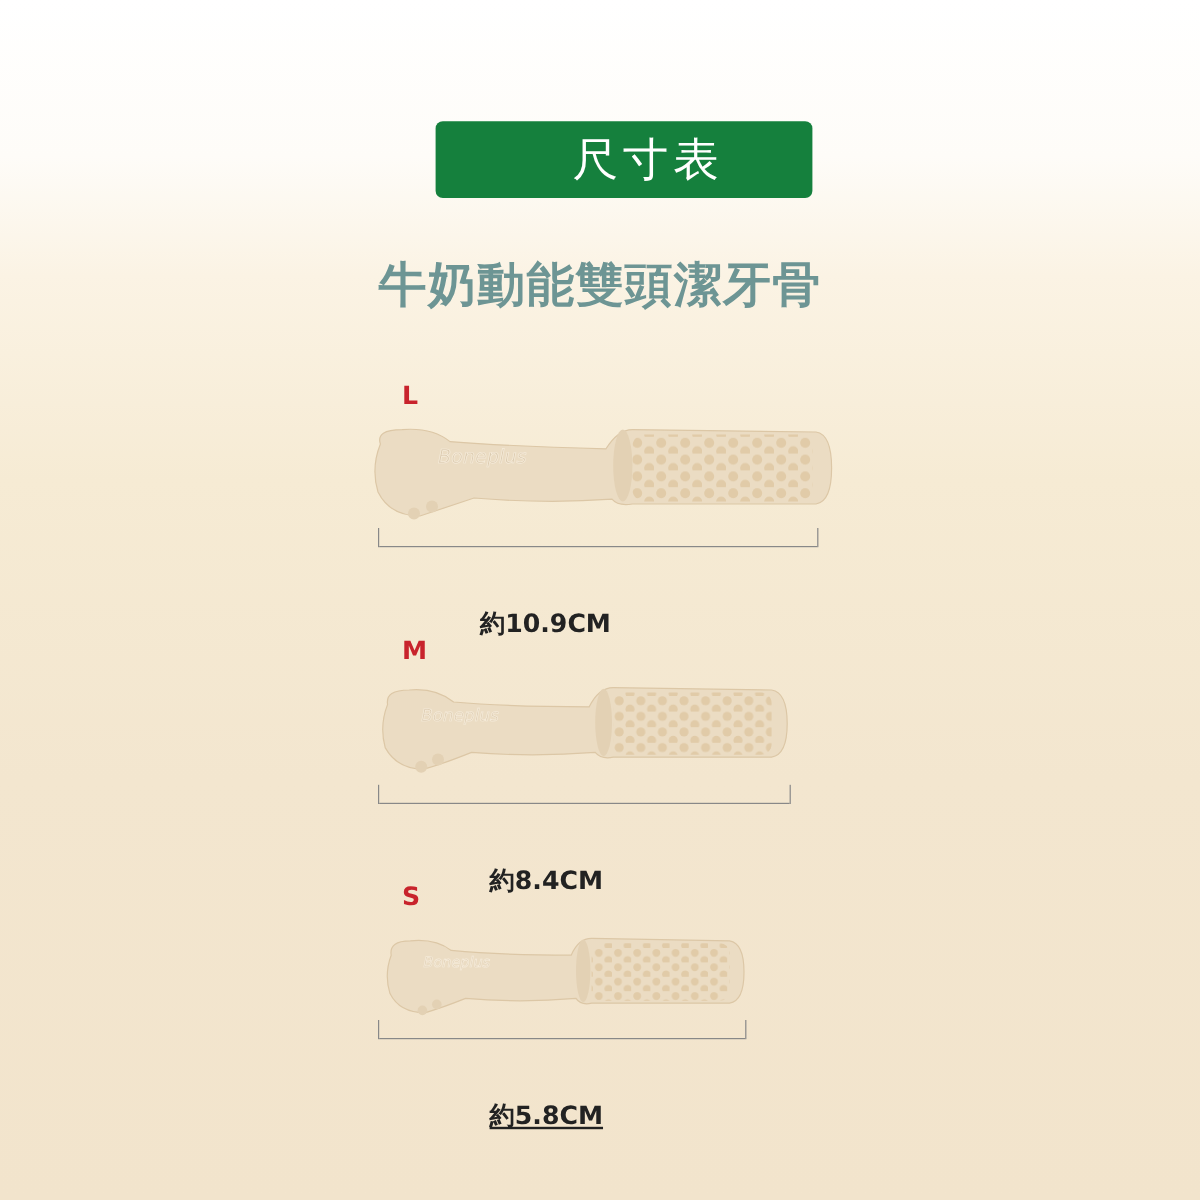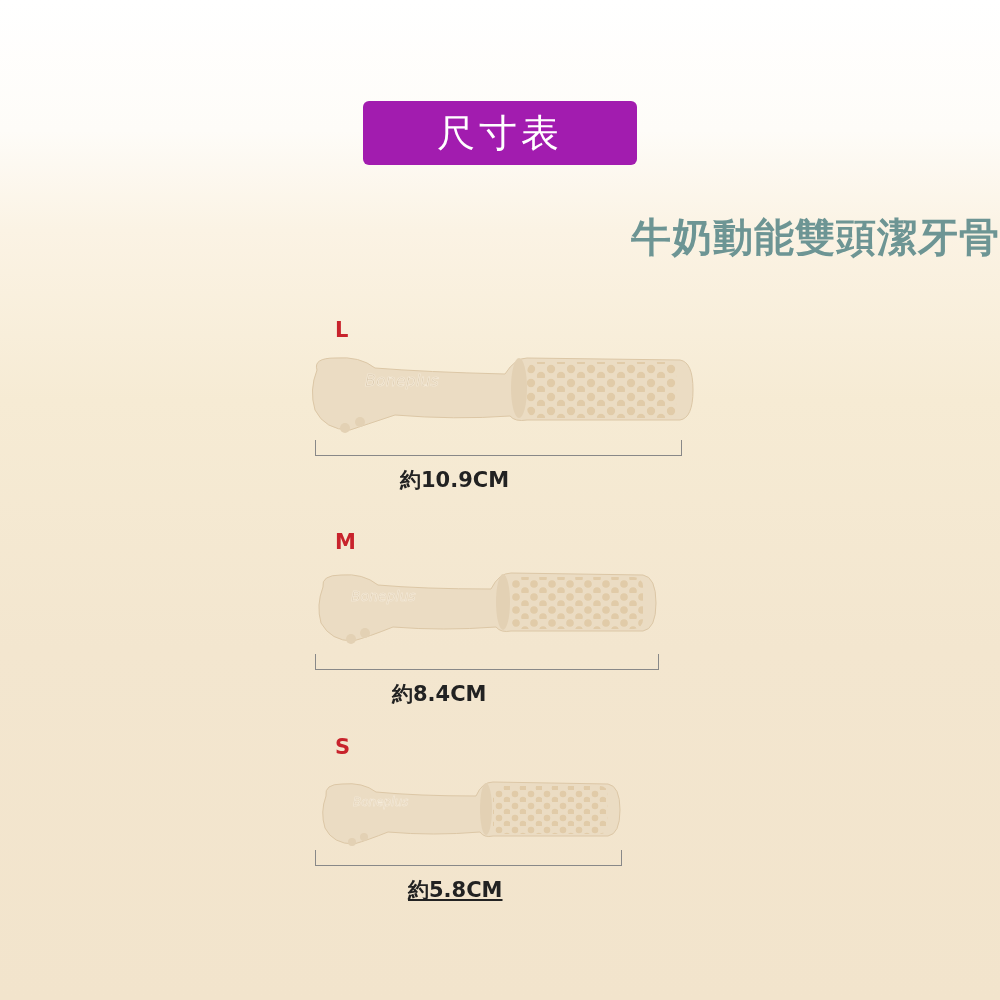--- a/index.html
+++ b/index.html
@@ -3,42 +3,43 @@
 <meta charset="utf-8">
 <style>
   html, body { margin: 0; padding: 0; }
   body {
     width: 1000px; height: 1000px; overflow: hidden; position: relative;
     background: linear-gradient(180deg, #ffffff 0px, #fefcf8 130px, #fbf3e4 230px, #f6ebd4 400px, #f3e6cf 650px, #f2e4cc 1000px);
     font-family: "DejaVu Sans", sans-serif;
   }
   .badge {
     position: absolute; left: 363px; top: 101px; width: 274px; height: 64px;
-    background: #a21caf; border-radius: 6px;
-    display: flex; align-items: center; justify-content: center;
+    background: #15803d; border-radius: 6px;
+    display: flex; align-items: center; justify-content: center; padding-left: 40px;
   }
   .badge span { color: #ffffff; font-size: 38px; letter-spacing: 4px; font-weight: normal; }
   .product-title {
-    position: absolute; left: 0; width: 1000px; top: 210px; text-align: right;
+    position: absolute; left: 0; width: 1000px; top: 210px; text-align: center;
     color: #6d9594; font-size: 40px; font-weight: bold; letter-spacing: 1px;
   }
   .size-label {
     position: absolute; left: 335px; color: #c8232c; font-weight: bold; font-size: 21px;
     font-family: "DejaVu Sans", sans-serif;
   }
   .bone { position: absolute; }
   .ruler {
     position: absolute; height: 16px; border-left: 1.5px solid #888; border-right: 1.5px solid #888;
   }
   .ruler::after {
     content: ""; position: absolute; left: 0; right: 0; bottom: 0; border-bottom: 1.5px solid #888;
   }
   .length {
     position: absolute; color: #222; font-weight: bold; font-size: 21px;
     font-family: "DejaVu Sans", sans-serif;
+    margin-top: 40px;
   }
 </style>
 </head>
 <body>
 
 <div class="badge">
   <span>尺寸表</span>
 </div>
 
 <div class="product-title">牛奶動能雙頭潔牙骨</div>
@@ -73,21 +74,21 @@
       </pattern>
     </defs>
     <path d="M10 20 Q8 8 28 8 Q50 6 65 18 Q110 22 178 22 Q186 6 198 6 L330 8 Q343 10 343 36 Q343 62 330 64 L198 64 Q188 66 183 60 Q130 64 80 60 Q55 70 40 74 Q18 74 8 56 Q3 38 10 20 Z" fill="#ebdcc3" stroke="#dcc7a6" stroke-width="1"></path>
     <rect x="198" y="10" width="132" height="52" rx="9" fill="url(#dotsM)"></rect>
     <ellipse cx="190" cy="35" rx="7" ry="28" fill="#e3d1b4"></ellipse>
     <circle cx="38" cy="72" r="5" fill="#e3d1b4"></circle>
     <circle cx="52" cy="66" r="5" fill="#e3d1b4"></circle>
     <text x="38" y="34" font-family="DejaVu Sans, sans-serif" font-size="14" font-style="italic" fill="#dccbb0" stroke="#f6ecdb" stroke-width="0.6">Boneplus</text>
   </svg>
   <div class="ruler" style="left:315px; top:654px; width:342px;"></div>
-  <div class="length" style="left:392px; top:680px;">約8.4CM</div>
+  <div class="length" style="left:408px; top:680px;">約8.4CM</div>
 </div>
 
 <div>
   <div class="size-label" style="top:735px;">S</div>
   <svg class="bone" style="left:318px; top:778px;" width="305" height="70" viewBox="0 0 305 70">
     <defs>
       <pattern id="dotsS" width="16" height="12" patternUnits="userSpaceOnUse">
         <circle cx="5" cy="4" r="3.3" fill="#e1cba8"></circle>
         <circle cx="13" cy="10" r="3.3" fill="#e1cba8"></circle>
       </pattern>

